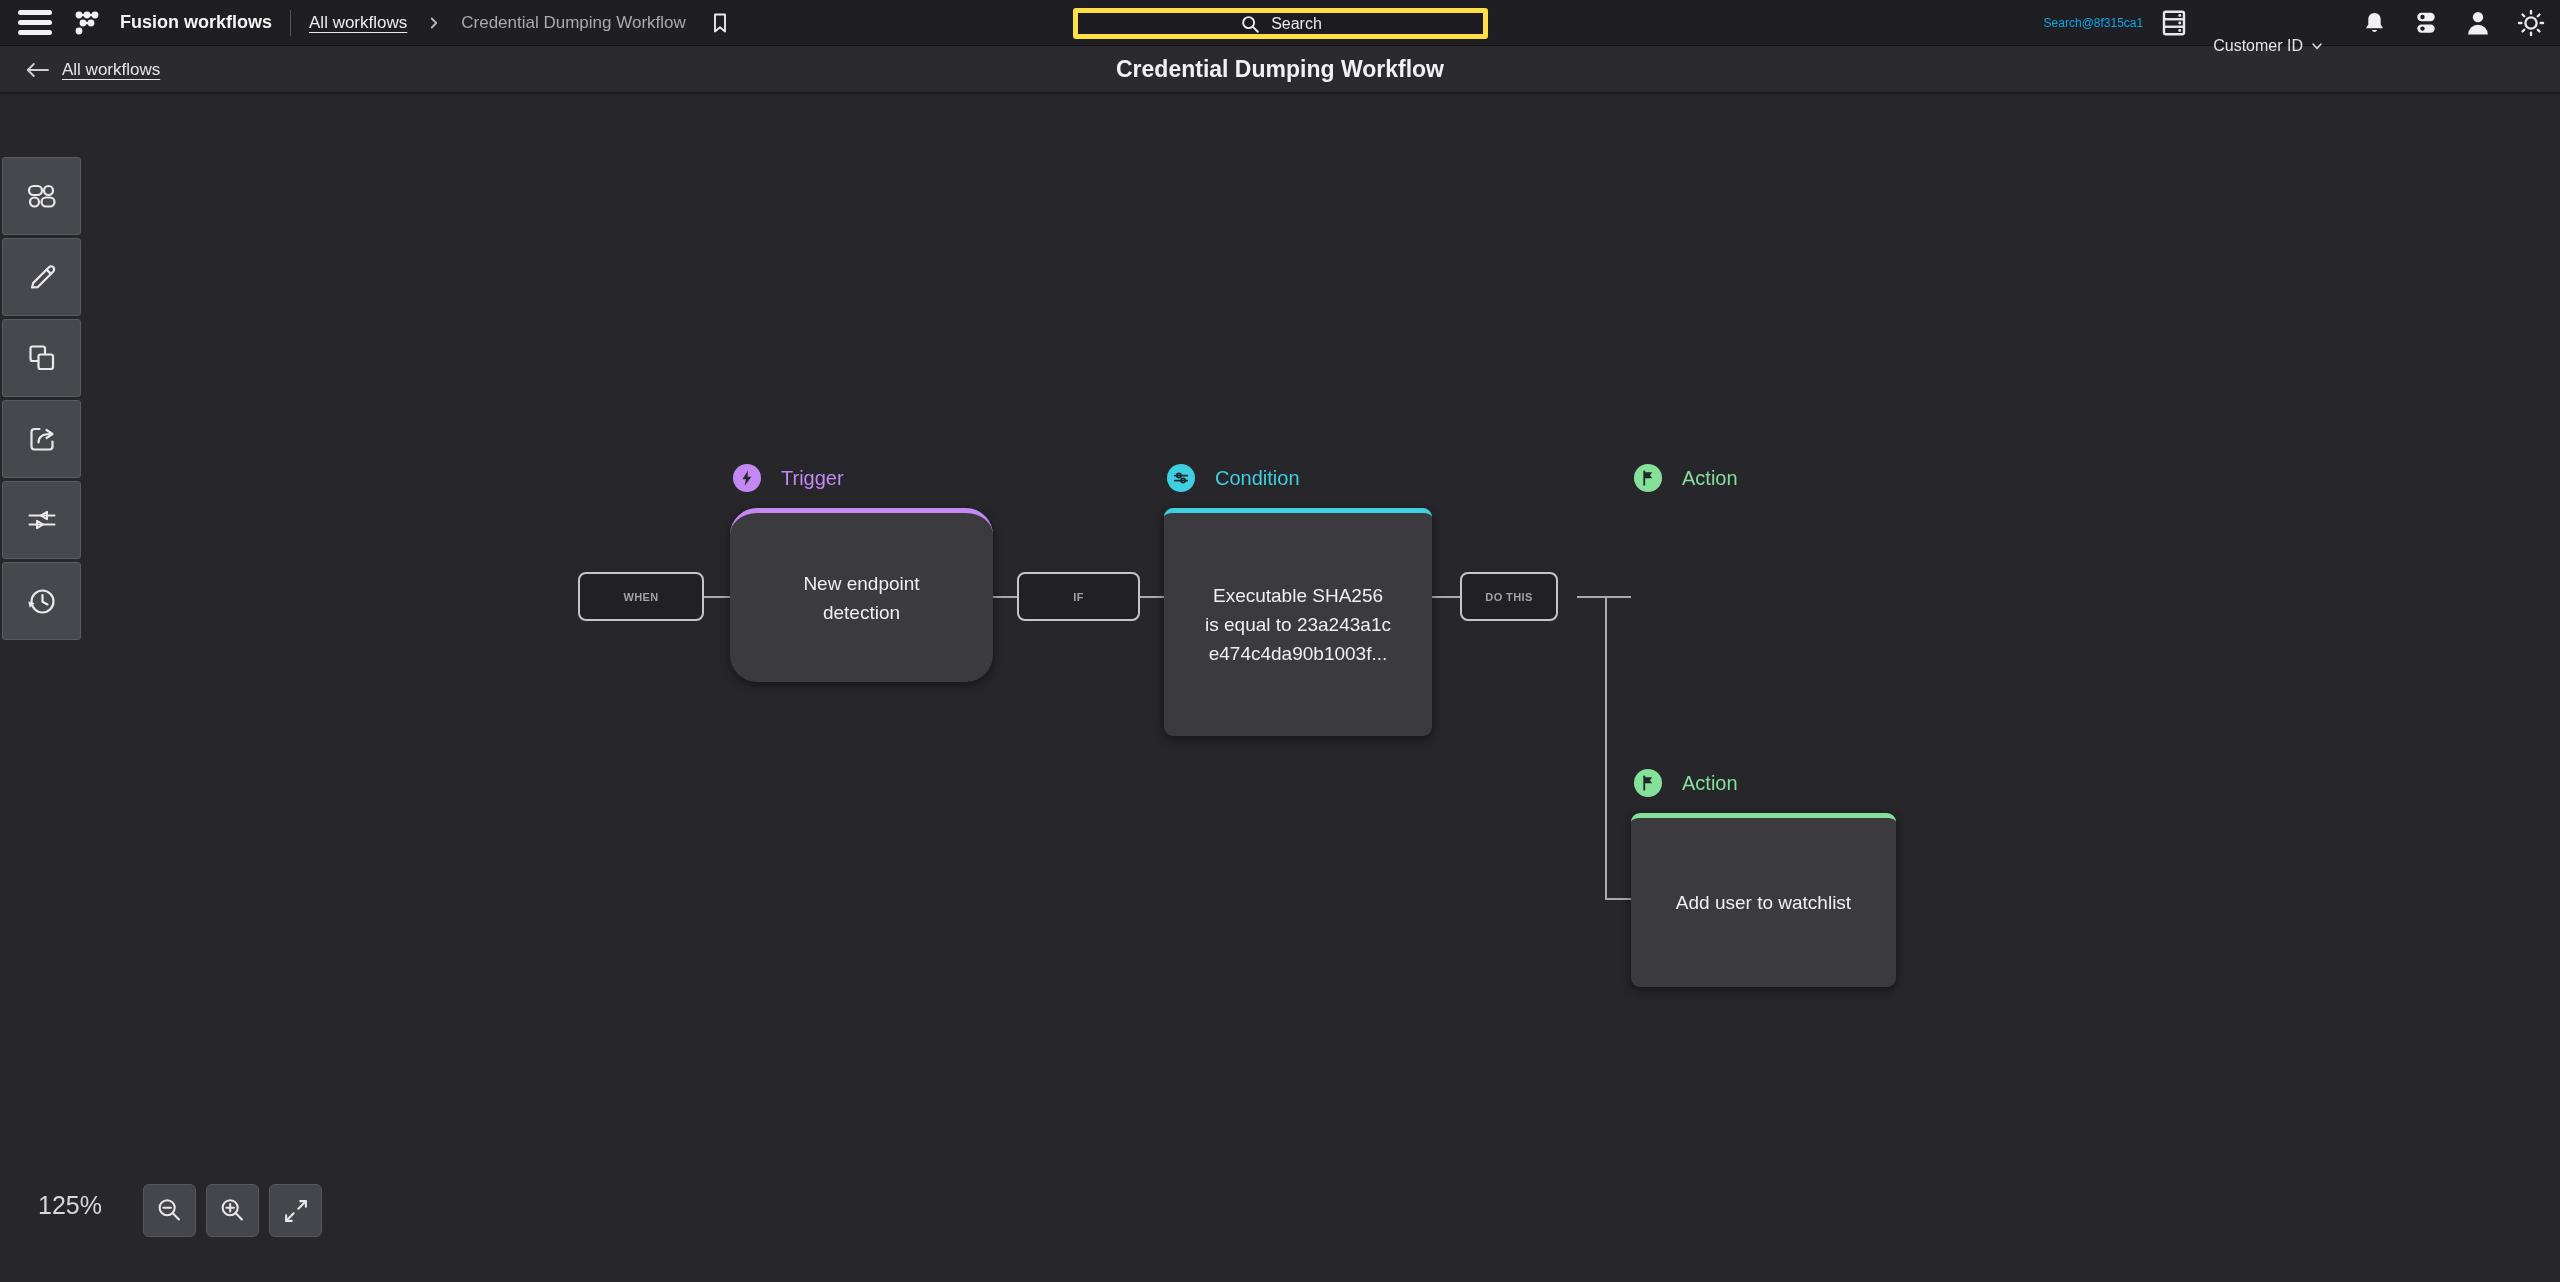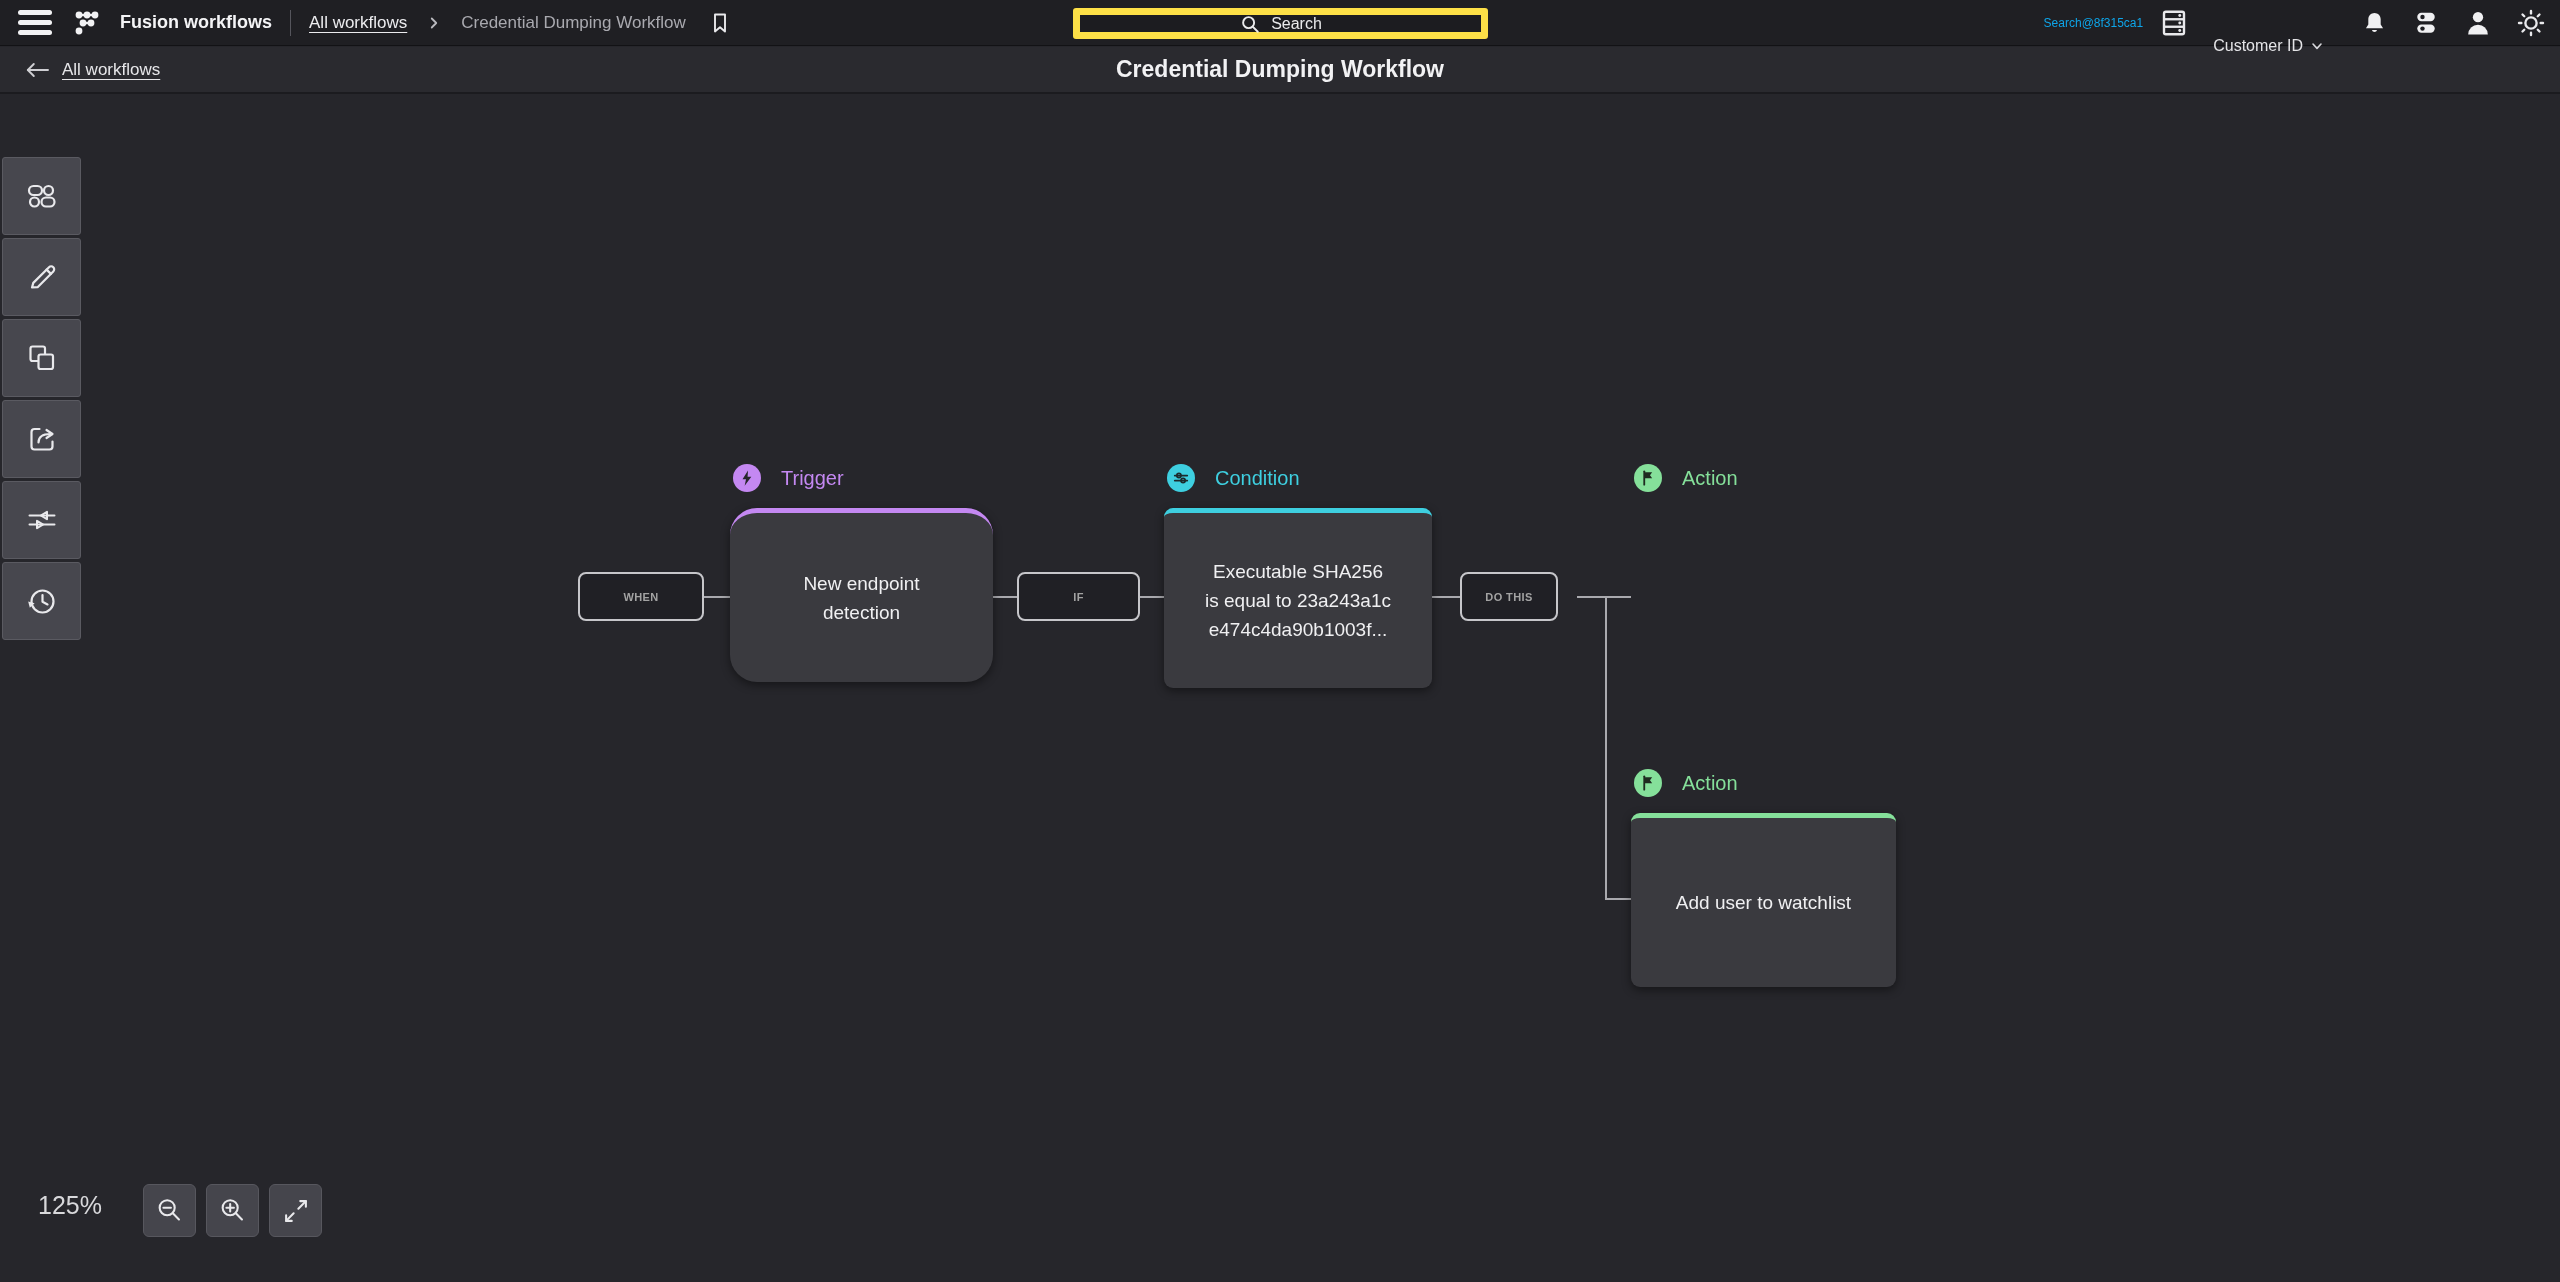--- a/index.html
+++ b/index.html
@@ -15,21 +15,21 @@
   .hamburger span { display:block; width:34px; height:5px; border-radius:3px; background:#f2f2f4; }
   .app-logo { width:30px; height:30px; display:flex; align-items:center; justify-content:center; }
   .app-title { font-size:18px; font-weight:700; color:#f4f4f6; white-space:nowrap; }
   .tb-divider { width:1px; height:26px; background:#55555c; }
   .crumb-link { font-size:17px; color:#ececef; text-decoration:underline; text-underline-offset:4px; cursor:pointer; white-space:nowrap; }
   .crumb-sep { display:flex; align-items:center; }
   .crumb-current { font-size:17px; color:#a9a9af; white-space:nowrap; }
   .bookmark-btn { display:flex; align-items:center; cursor:pointer; margin-left:4px; }
 
   .search-box { position:absolute; left:1073px; top:8px; width:415px; height:31px;
-                border:7px solid #fde047; border-radius:3px; background:#1c1c20;
+                border:5px solid #fde047; border-radius:3px; background:#1c1c20;
                 display:flex; align-items:center; justify-content:center; gap:10px; cursor:text; }
   .search-box .ph { font-size:16px; color:#eaeaec; }
 
   .topbar .right { position:absolute; right:14px; top:0; height:46px; display:flex; align-items:center; gap:24px; }
   .account-label { font-size:12px; color:#0ea5e9; white-space:nowrap; }
   .icon-btn { display:flex; align-items:center; justify-content:center; cursor:pointer; }
   .customer { display:flex; align-items:center; gap:6px; cursor:pointer;margin-top:46px; }
   .customer .lbl { font-size:16px; color:#e4e4e7; white-space:nowrap; }
 
   
@@ -61,21 +61,21 @@
   .node { position:absolute; width:263px; height:174px; background:#3a3a3f;
           border-radius:9px; border-top:5px solid #888; box-shadow:0 3px 10px rgba(0,0,0,.45);
           display:flex; align-items:center; justify-content:center; text-align:center; cursor:pointer; }
   .node .body { font-size:19px; line-height:29px; color:#f0f0f2; }
   .node-label { position:absolute; display:flex; align-items:center; gap:20px; height:28px; }
   .node-label .badge { width:28px; height:28px; border-radius:50%; display:flex; align-items:center; justify-content:center; }
   .node-label .type { font-size:20px; font-weight:500; }
 
   
   .n-trigger   { left:730px;  top:412px;border-radius:27px; }
-  .n-condition { left:1164px; top:412px; width:268px; height:180px; }
+  .n-condition { left:1164px; top:412px; width:268px; height:228px; }
   .n-action1   { left:1631px; top:412px; width:265px; }
   .n-action2   { left:1631px; top:717px; width:265px; }
   .l-trigger   { left:733px;  top:368px; }
   .l-condition { left:1167px; top:368px; }
   .l-action1   { left:1634px; top:368px; }
   .l-action2   { left:1634px; top:673px; }
   .chip-when   { left:578px;  top:476px; width:126px; }
   .chip-if     { left:1017px; top:476px; width:123px; }
   .chip-do     { left:1460px; top:476px; width:98px; }
   .w1 { left:704px;  top:500px; width:27px;  height:2px; }

